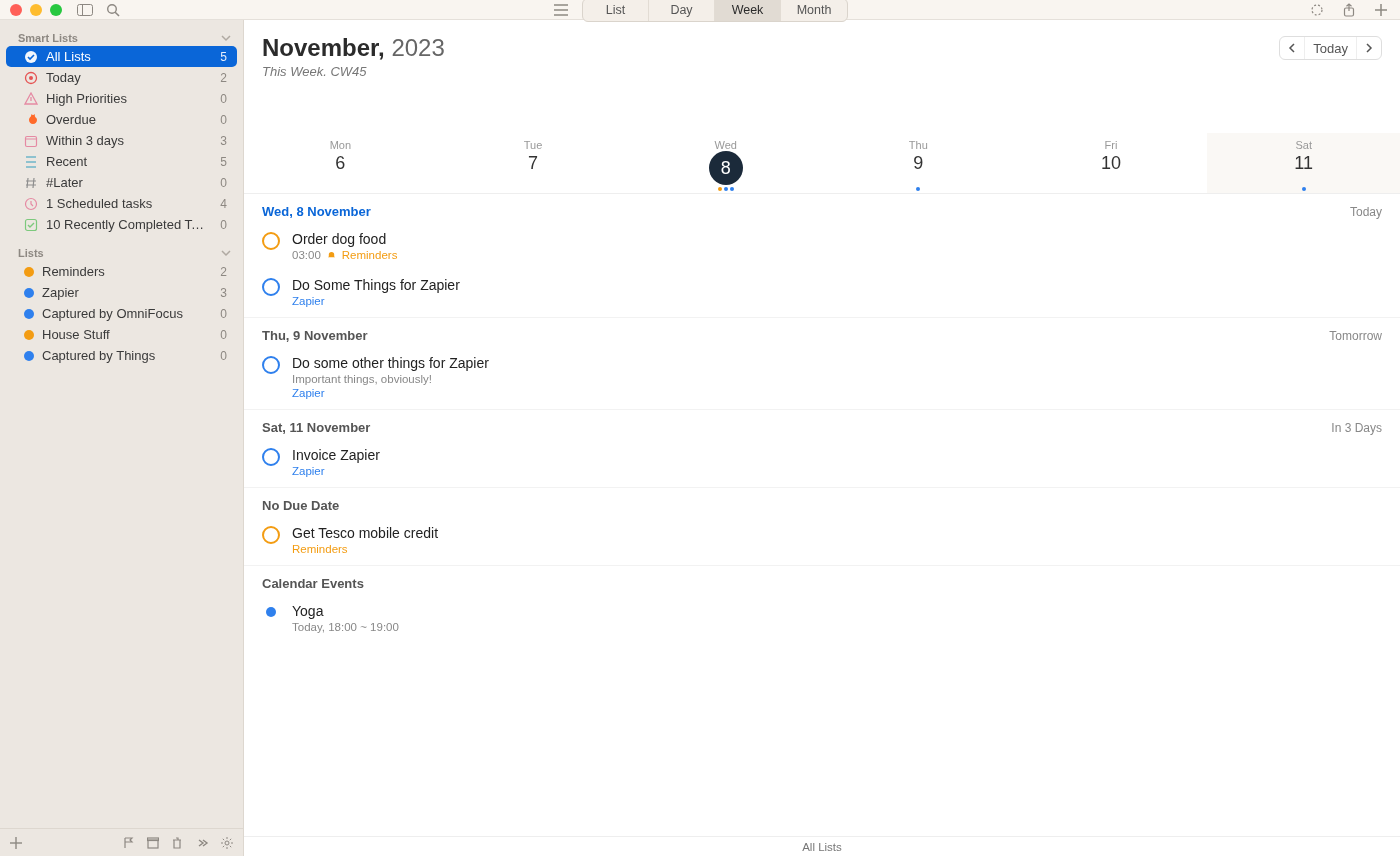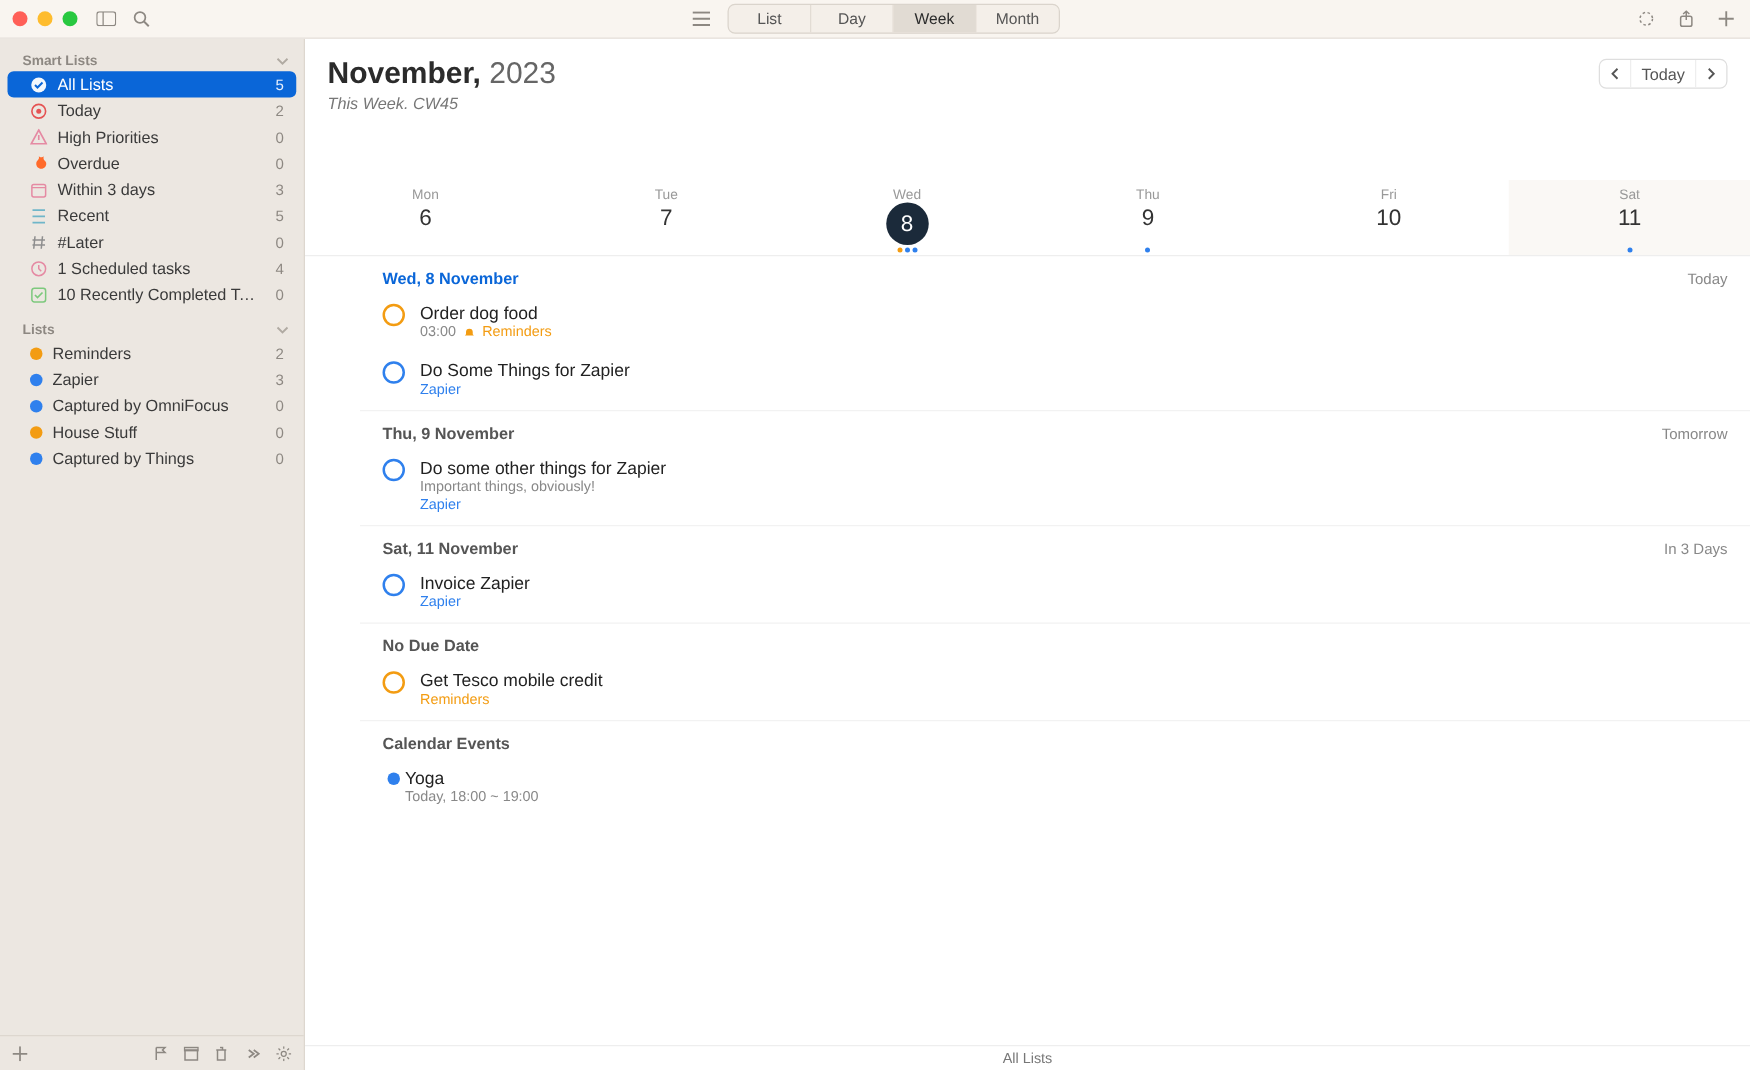--- a/index.html
+++ b/index.html
@@ -21,21 +21,21 @@
   body{
     width:1400px;height:856px;
     font-family:-apple-system,BlinkMacSystemFont,"Segoe UI","Helvetica Neue",Arial,sans-serif;
     font-size:13px;color:var(--text);
     background:var(--main-bg);
     display:flex;flex-direction:column;
     overflow:hidden;
   }
   
   .titlebar{
-    height:31px;background:var(--titlebar-bg);
+    height:20px;background:var(--titlebar-bg);
     border-bottom:1px solid var(--hairline);
     display:flex;align-items:center;
     padding:0 10px;
     position:relative;
   }
   .traffic{display:flex;gap:8px;align-items:center;margin-right:14px;}
   .dot{width:12px;height:12px;border-radius:50%;}
   .dot.r{background:#ff5f57;}
   .dot.y{background:#febc2e;}
   .dot.g{background:#28c840;}
@@ -108,21 +108,21 @@
   .wday{flex:1;text-align:center;padding:6px 0 8px 0;position:relative;margin-top:48px;}
   .wday.weekend{background:#faf8f5;}
   .wday .dn{font-size:11px;color:#999;}
   .wday .dd{font-size:18px;color:#333;margin-top:2px;}
   .wday.today .dd{
     background:#1b2a3a;color:#fff;width:34px;height:34px;line-height:34px;
     border-radius:50%;display:inline-block;margin-top:0;
   }
   .wday .dots{position:absolute;bottom:2px;left:0;right:0;display:flex;justify-content:center;gap:2px;}
   .wday .dots span{width:4px;height:4px;border-radius:2px;}
-  .listarea{flex:1;overflow:auto;padding-left:44px;}
+  .listarea{flex:1;overflow:auto;}
   .section-h{
     display:flex;align-items:center;justify-content:space-between;
     padding:10px 18px 6px 18px;font-size:13px;font-weight:600;color:#555;
     border-top:1px solid #f2f2f2;
   }
   .section-h:first-child{border-top:none;}
   .section-h.today-h{color:#0a66d8;}
   .section-h .rel{font-weight:400;color:#888;font-size:12px;}
   .task{
     display:flex;gap:12px;padding:6px 18px 10px 18px;align-items:flex-start;
@@ -130,21 +130,21 @@
   .tcheck{width:18px;height:18px;border:2px solid;border-radius:50%;flex:none;margin-top:1px;}
   .tcheck.orange{border-color:var(--orange);}
   .tcheck.blue{border-color:var(--blue);}
   .tbody{display:flex;flex-direction:column;gap:2px;min-width:0;justify-content:flex-end;}
   .ttitle{font-size:14px;color:#222;}
   .tmeta{font-size:11.5px;color:#888;display:flex;align-items:center;gap:6px;}
   .tmeta .listname.orange{color:var(--orange);}
   .tmeta .listname.blue{color:var(--blue);}
   .tnote{font-size:11.5px;color:#888;}
   .event{
-    display:flex;padding:6px 18px 10px 18px;align-items:flex-start;
+    display:flex;gap:12px;padding:6px 18px 10px 18px;align-items:flex-start;
   }
   .edot{width:10px;height:10px;border-radius:50%;background:var(--blue);margin:4px 4px 0 4px;flex:none;}
   .statusbar{
     height:20px;border-top:1px solid #eee;font-size:11.5px;color:#777;
     display:flex;align-items:center;justify-content:center;
   }
   svg{display:block;}
 </style>
 </head>
 <body>

